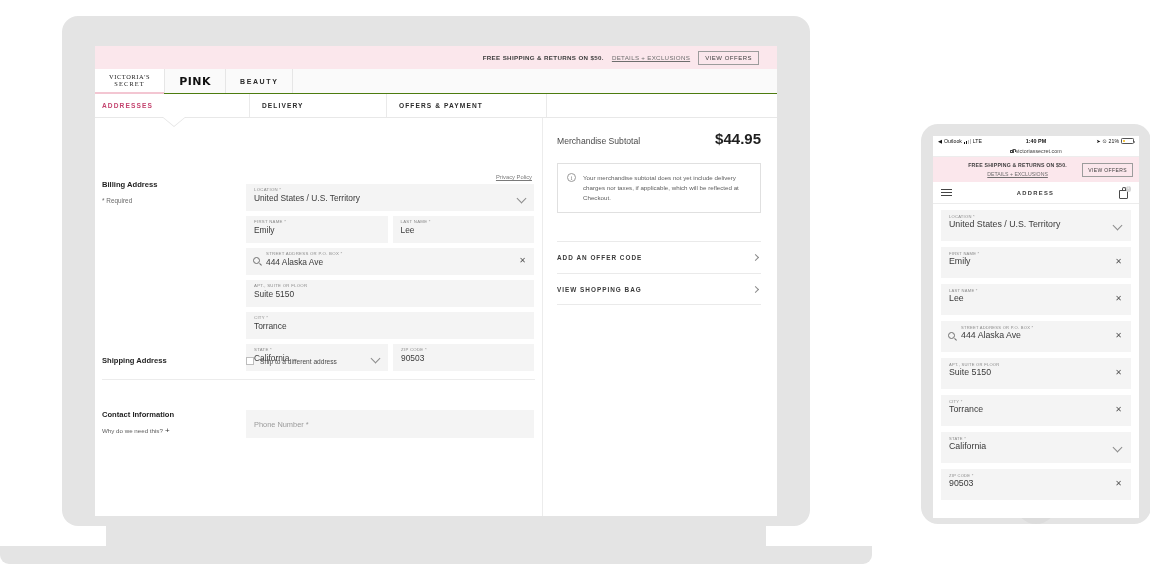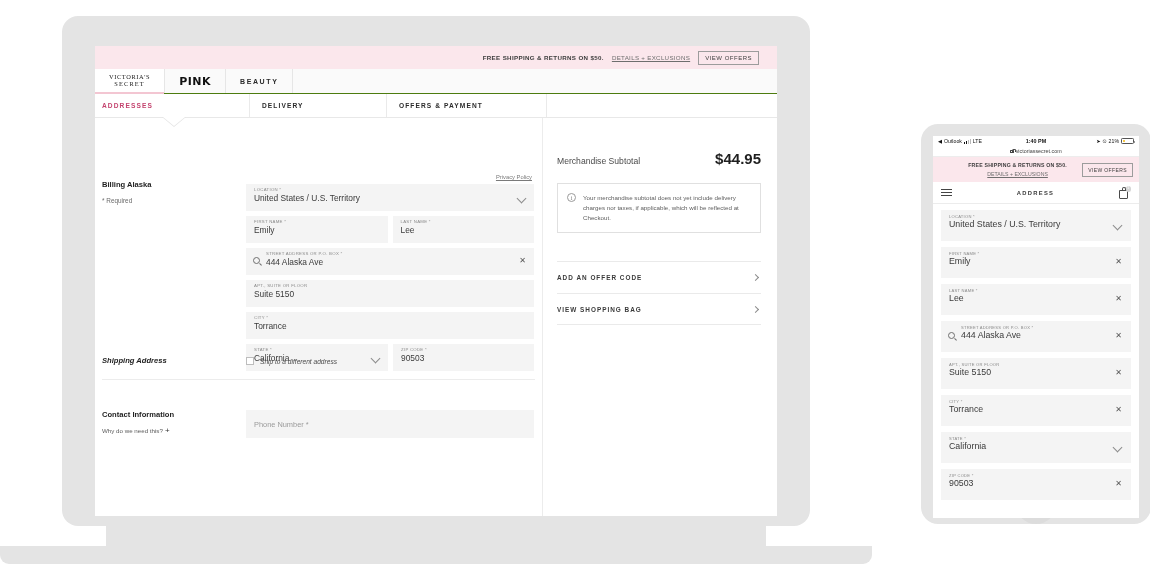--- a/index.html
+++ b/index.html
@@ -139,34 +139,34 @@
     border: 1px solid #6f6f6f; border-radius: 50%;
   }
   .searchicon::after {
     content: ""; position: absolute; right: -3px; bottom: -2px;
     width: 3.4px; height: 1px; background: #6f6f6f; transform: rotate(45deg);
   }
   .field.withsearch { padding-left: 20px; }
 
   .divider { height: 1px; background: #ececec; }
   .blk-ship { position: absolute; left: 7px; top: 238px; width: 433px; }
-  .blk-ship-inner { display: flex; align-items: flex-start; padding-bottom: 14px; font-style: italic; }
+  .blk-ship-inner { display: flex; align-items: flex-start; padding-bottom: 14px; }
   .ship-head { width: 144px; }
   .checkrow { display: flex; align-items: center; gap: 6px; padding-top: 1px; }
   .chkbox { width: 8px; height: 8px; border: 1px solid #bdbdbd; background: #fff; cursor: pointer; }
   .chktext { font-size: 6.6px; color: #4a4a4a; }
 
   .blk-contact { position: absolute; left: 7px; top: 278px; width: 433px; }
   .contact-inner { display: flex; align-items: flex-start; padding-top: 14px; }
   .contact-head { width: 144px; }
   .why { font-size: 6.2px; color: #5c5c5c; margin-top: 7px; cursor: pointer; }
   .plus { font-size: 8px; color: #333; margin-left: 2px; }
 
   
-  .sum-top { display: flex; justify-content: space-between; align-items: baseline; margin-top: 20px; }
+  .sum-top { display: flex; justify-content: space-between; align-items: baseline; }
   .sum-label { font-size: 8.6px; color: #4a4a4a; font-weight: 300; }
   .sum-amt { font-size: 15px; font-weight: bold; color: #1f1f1f; }
   .notebox {
     border: 1px solid #e0e0e0; margin-top: 16px; padding: 9px 9px 9px 9px;
     display: flex; gap: 7px;
   }
   .infoi {
     width: 9px; height: 9px; border: 1px solid #9a9a9a; border-radius: 50%;
     flex: 0 0 auto; font-size: 6px; color: #7a7a7a; text-align: center;
     line-height: 8px; font-family: "Liberation Serif", serif;
@@ -322,21 +322,21 @@
       </div>
       <div class="notch-b"></div>
       <div class="notch"></div>
 
       <div class="body-row">
 
         <div class="col-left">
           <span class="privacy">Privacy Policy</span>
 
           <div style="position:absolute;left:7px;top:62px;">
-            <div class="sec-head">Billing Alaska</div>
+            <div class="sec-head">Billing Address</div>
             <div class="sec-sub">* Required</div>
           </div>
 
           <div class="formblock">
 
             <div class="frow">
               <div class="field">
                 <div class="flabel">LOCATION *</div>
                 <div class="fval">United States / U.S. Territory</div>
                 <span class="caret"></span>

